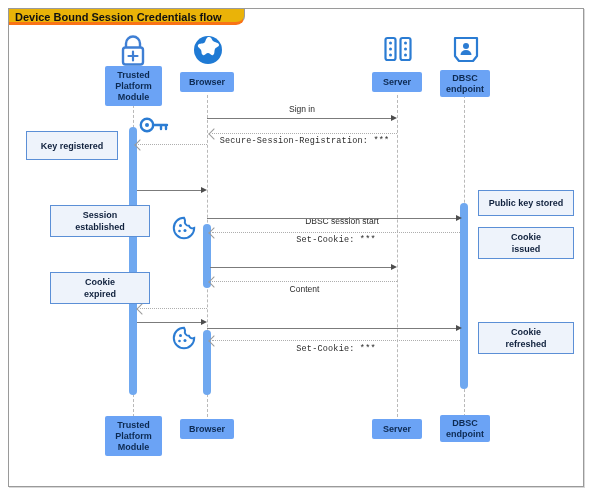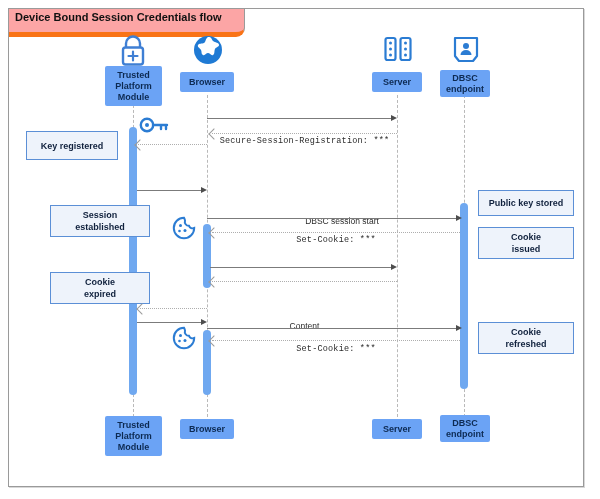--- a/index.html
+++ b/index.html
@@ -5,23 +5,23 @@
   html,body{margin:0;padding:0;background:#ffffff;}
   body{width:600px;height:499px;overflow:hidden;
        font-family:"Liberation Sans",sans-serif;}
 
   #diagram{position:relative;width:600px;height:499px;background:#ffffff;}
 
   
   .frame{position:absolute;left:8px;top:8px;width:576px;height:479px;
          border:1px solid #9a9a9a;background:#ffffff;box-sizing:border-box;
          box-shadow:1px 1px 0 #d8d8d8;}
-  .frame-tab{position:absolute;left:9px;top:9px;height:28px;
-             border-right:1px solid #9a9a9a;border-bottom:5px solid #f97316;
-             background:#fca5a5;padding:1px 22px 1px 6px;
+  .frame-tab{position:absolute;left:9px;top:9px;height:16px;
+             border-right:1px solid #9a9a9a;border-bottom:3px solid #f97316;
+             background:#eab308;padding:1px 22px 1px 6px;
              font-size:11px;font-weight:bold;color:#111;
              border-bottom-right-radius:9px;white-space:nowrap;
              box-sizing:border-box;line-height:14px;}
 
   
   .lifeline{position:absolute;width:0;border-left:1px dashed #b9b9b9;}
 
   
   .activation{position:absolute;width:8px;background:#6fa8f0;
               border-radius:4px;}
@@ -111,20 +111,21 @@
   </div>
 
   <div class="actor" style="left:105px;top:66px;width:57px;height:40px;white-space:pre-line;">Trusted
 Platform
 Module</div>
   <div class="actor" style="left:180px;top:72px;width:54px;height:20px;">Browser</div>
   <div class="actor" style="left:372px;top:72px;width:50px;height:20px;">Server</div>
   <div class="actor" style="left:440px;top:70px;width:50px;height:27px;white-space:pre-line;">DBSC
 endpoint</div>
 
+  <div class="msg-label" style="left:207px;top:104px;width:190px;">Sign in</div>
   <div class="arrow-line solid" style="left:207px;top:118px;width:184px;"></div>
   <div class="arrowhead right-filled" style="left:391px;top:114.5px;"></div>
 
   <div class="arrow-line dashed" style="left:212px;top:133px;width:185px;"></div>
   <div class="arrowhead left-open" style="left:210px;top:129.5px;"></div>
   <div class="msg-label mono" style="left:212px;top:136px;width:185px;">Secure-Session-Registration: ***</div>
 
   <div class="icon" style="left:139px;top:116px;">
     <svg width="30" height="18" viewBox="0 0 30 18">
       <circle cx="8" cy="9" r="6.2" fill="none" stroke="#2b7cd3" stroke-width="2.4"></circle>
@@ -162,21 +163,21 @@
   <div class="msg-label mono" style="left:212px;top:235px;width:248px;">Set-Cookie: ***</div>
 
   <div class="note" style="left:478px;top:227px;width:96px;height:32px;white-space:pre-line;">Cookie
 issued</div>
 
   <div class="arrow-line solid" style="left:210px;top:267px;width:181px;"></div>
   <div class="arrowhead right-filled" style="left:391px;top:263.5px;"></div>
 
   <div class="arrow-line dashed" style="left:212px;top:281px;width:185px;"></div>
   <div class="arrowhead left-open" style="left:210px;top:277.5px;"></div>
-  <div class="msg-label" style="left:212px;top:284px;width:185px;margin-top:37px;">Content</div>
+  <div class="msg-label" style="left:212px;top:284px;width:185px;">Content</div>
 
   <div class="note" style="left:50px;top:272px;width:100px;height:32px;white-space:pre-line;">Cookie
 expired</div>
 
   <div class="arrow-line dashed" style="left:140px;top:308px;width:67px;"></div>
   <div class="arrowhead left-open" style="left:138px;top:304.5px;"></div>
 
   <div class="arrow-line solid" style="left:137px;top:322px;width:64px;"></div>
   <div class="arrowhead right-filled" style="left:201px;top:318.5px;"></div>
 

